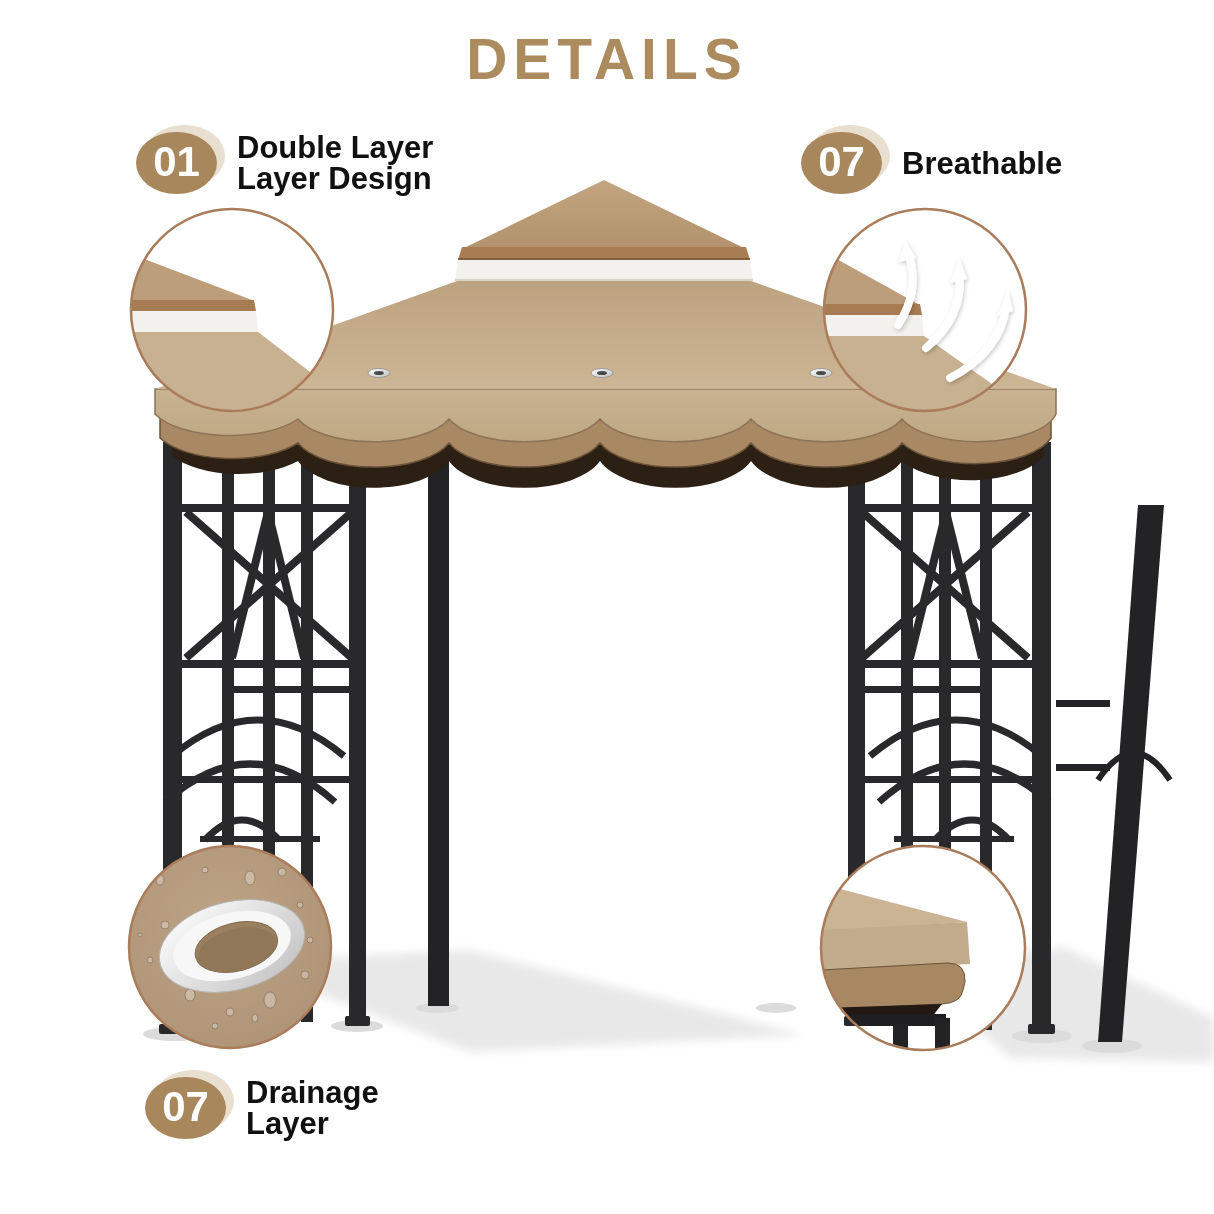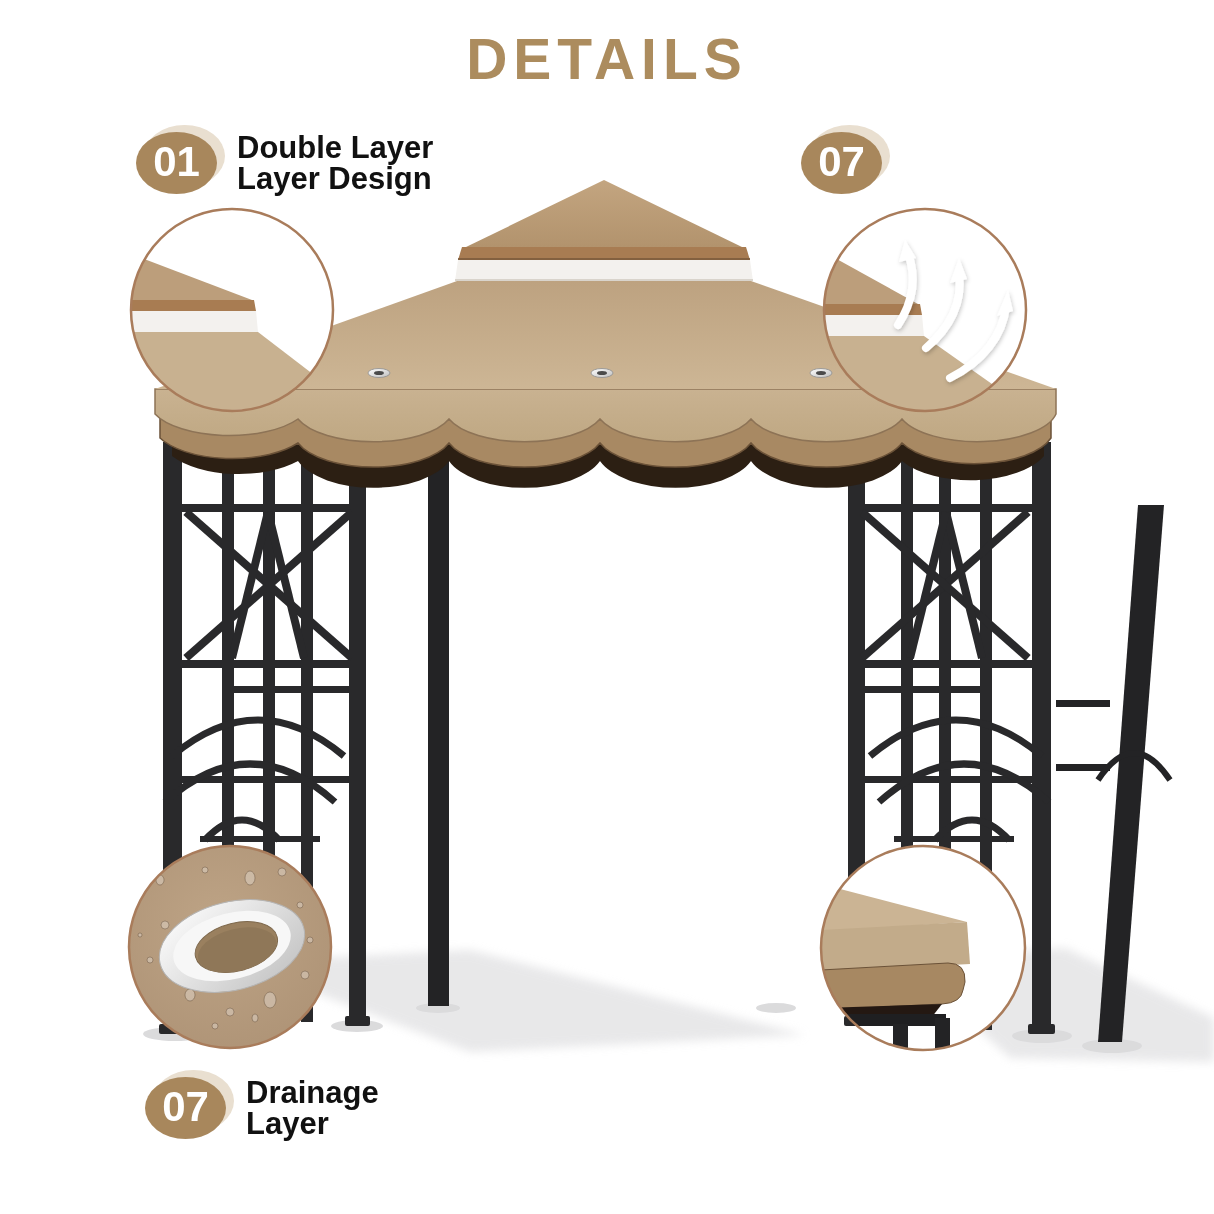--- a/index.html
+++ b/index.html
@@ -283,20 +283,21 @@
       <div>Layer Design</div>
     </div>
   </div>
 
   <div class="feature" style="left:801px;top:132px;">
     <div class="badge">
       <span class="badge-halo"></span>
       <span class="badge-num">07</span>
     </div>
     <div class="feature-label">
+      <div>Breathable</div>
     </div>
   </div>
 
   <div class="feature" style="left:145px;top:1077px;">
     <div class="badge">
       <span class="badge-halo"></span>
       <span class="badge-num">07</span>
     </div>
     <div class="feature-label">
       <div>Drainage</div>

